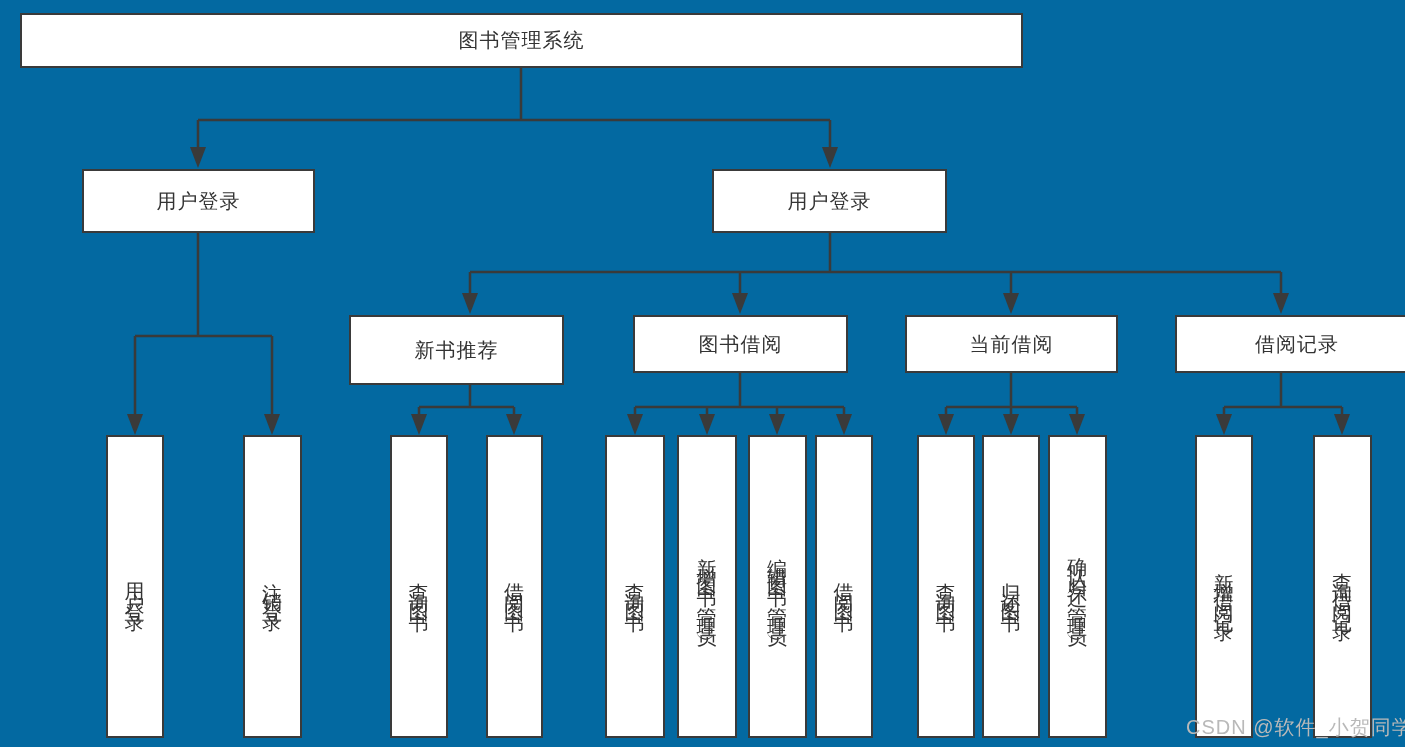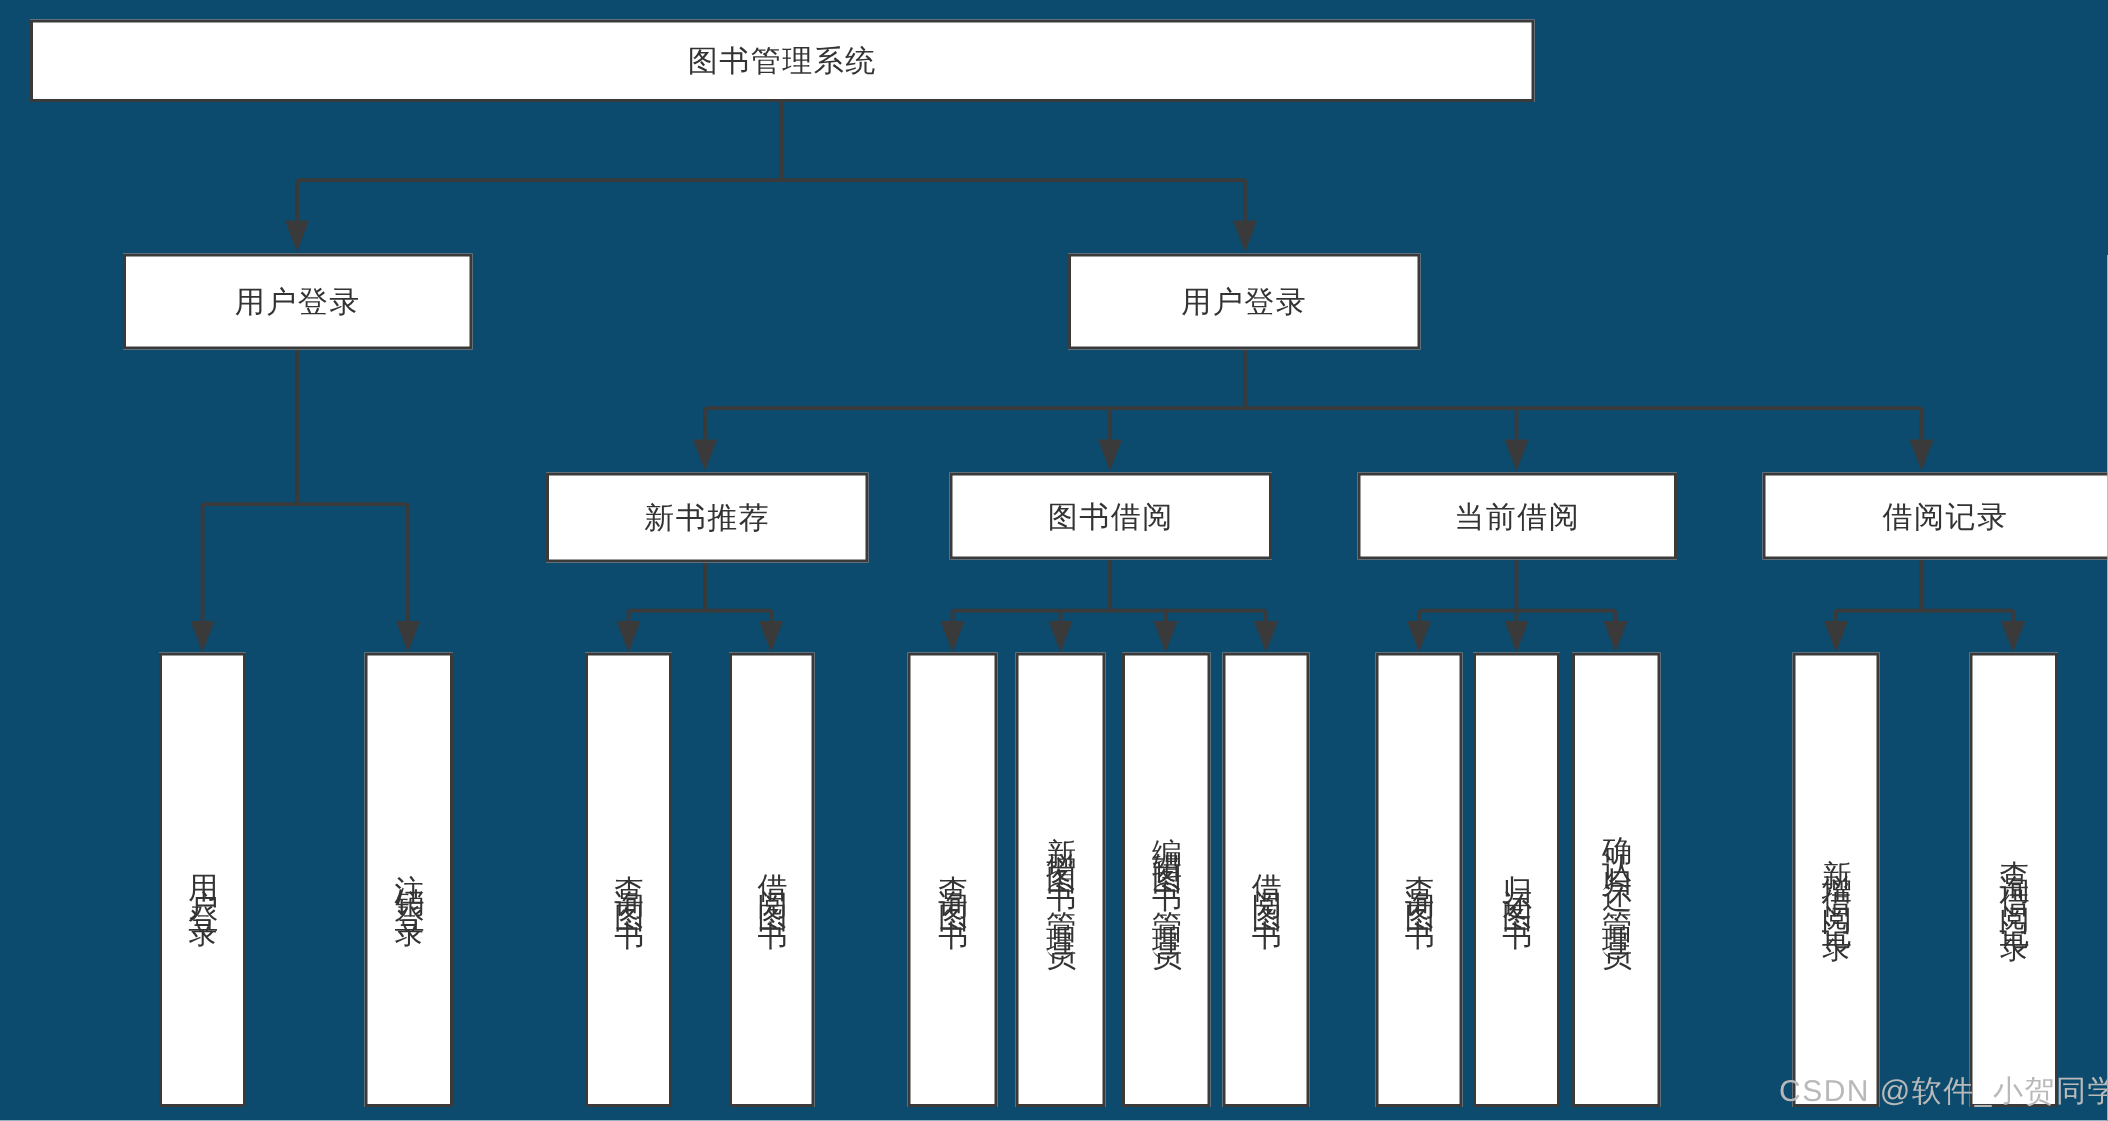--- a/index.html
+++ b/index.html
@@ -1,19 +1,19 @@
 <!DOCTYPE html>
 <html><head>
 <meta charset="utf-8">
 <style>
   html,body{margin:0;padding:0;background:#ffffff;}
   .stage{
     position:relative;
     width:1405px;height:747px;
-    background:#0c4a6e;
+    background:#0369a1;
     font-family:"Liberation Sans","DejaVu Sans",sans-serif;
     overflow:hidden;
   }
   .box{
     position:absolute;
     background:#ffffff;
     border:2.5px solid #3a3a3a;
     box-sizing:border-box;
     display:flex;
     align-items:center;
@@ -99,21 +99,21 @@
     <span>图书管理系统</span>
   </div>
 
   <div class="box" style="left:82px;top:169px;width:233px;height:64px">
     <span>用户登录</span>
   </div>
   <div class="box" style="left:712px;top:169px;width:235px;height:64px">
     <span>用户登录</span>
   </div>
 
-  <div class="box" style="left:364px;top:315px;width:215px;height:60px">
+  <div class="box" style="left:349px;top:315px;width:215px;height:70px">
     <span>新书推荐</span>
   </div>
   <div class="box" style="left:905px;top:315px;width:213px;height:58px">
     <span>当前借阅</span>
   </div>
   <div class="box" style="left:633px;top:315px;width:215px;height:58px">
     <span>图书借阅</span>
   </div>
   <div class="box" style="left:1175px;top:315px;width:244px;height:58px">
     <span>借阅记录</span>

